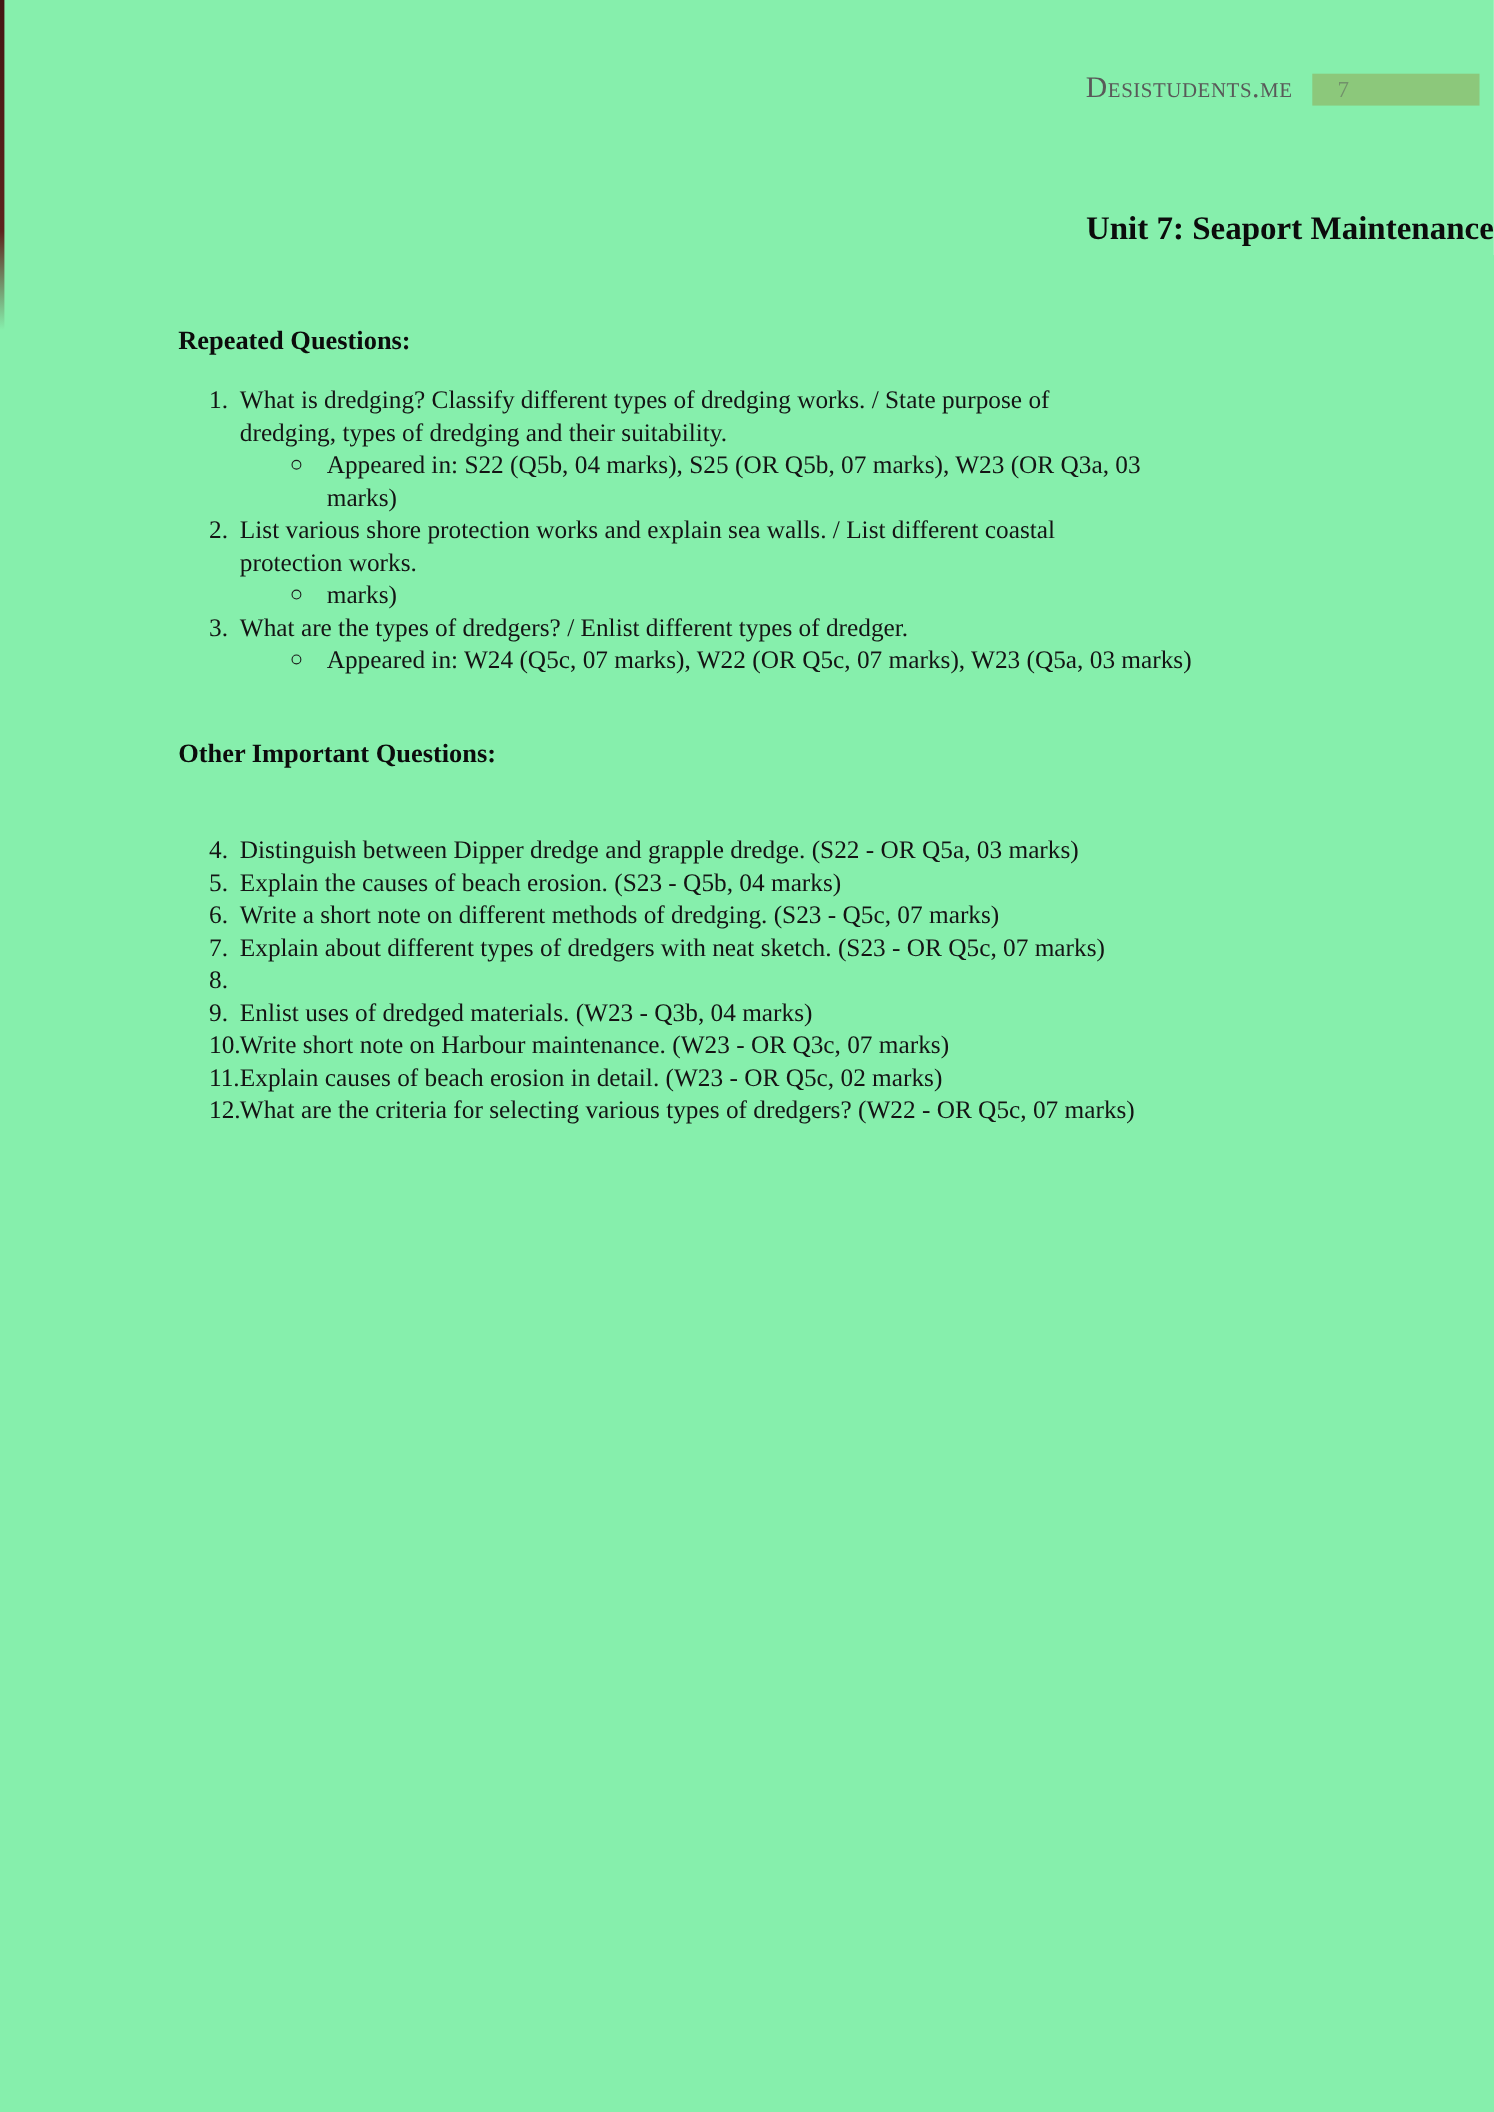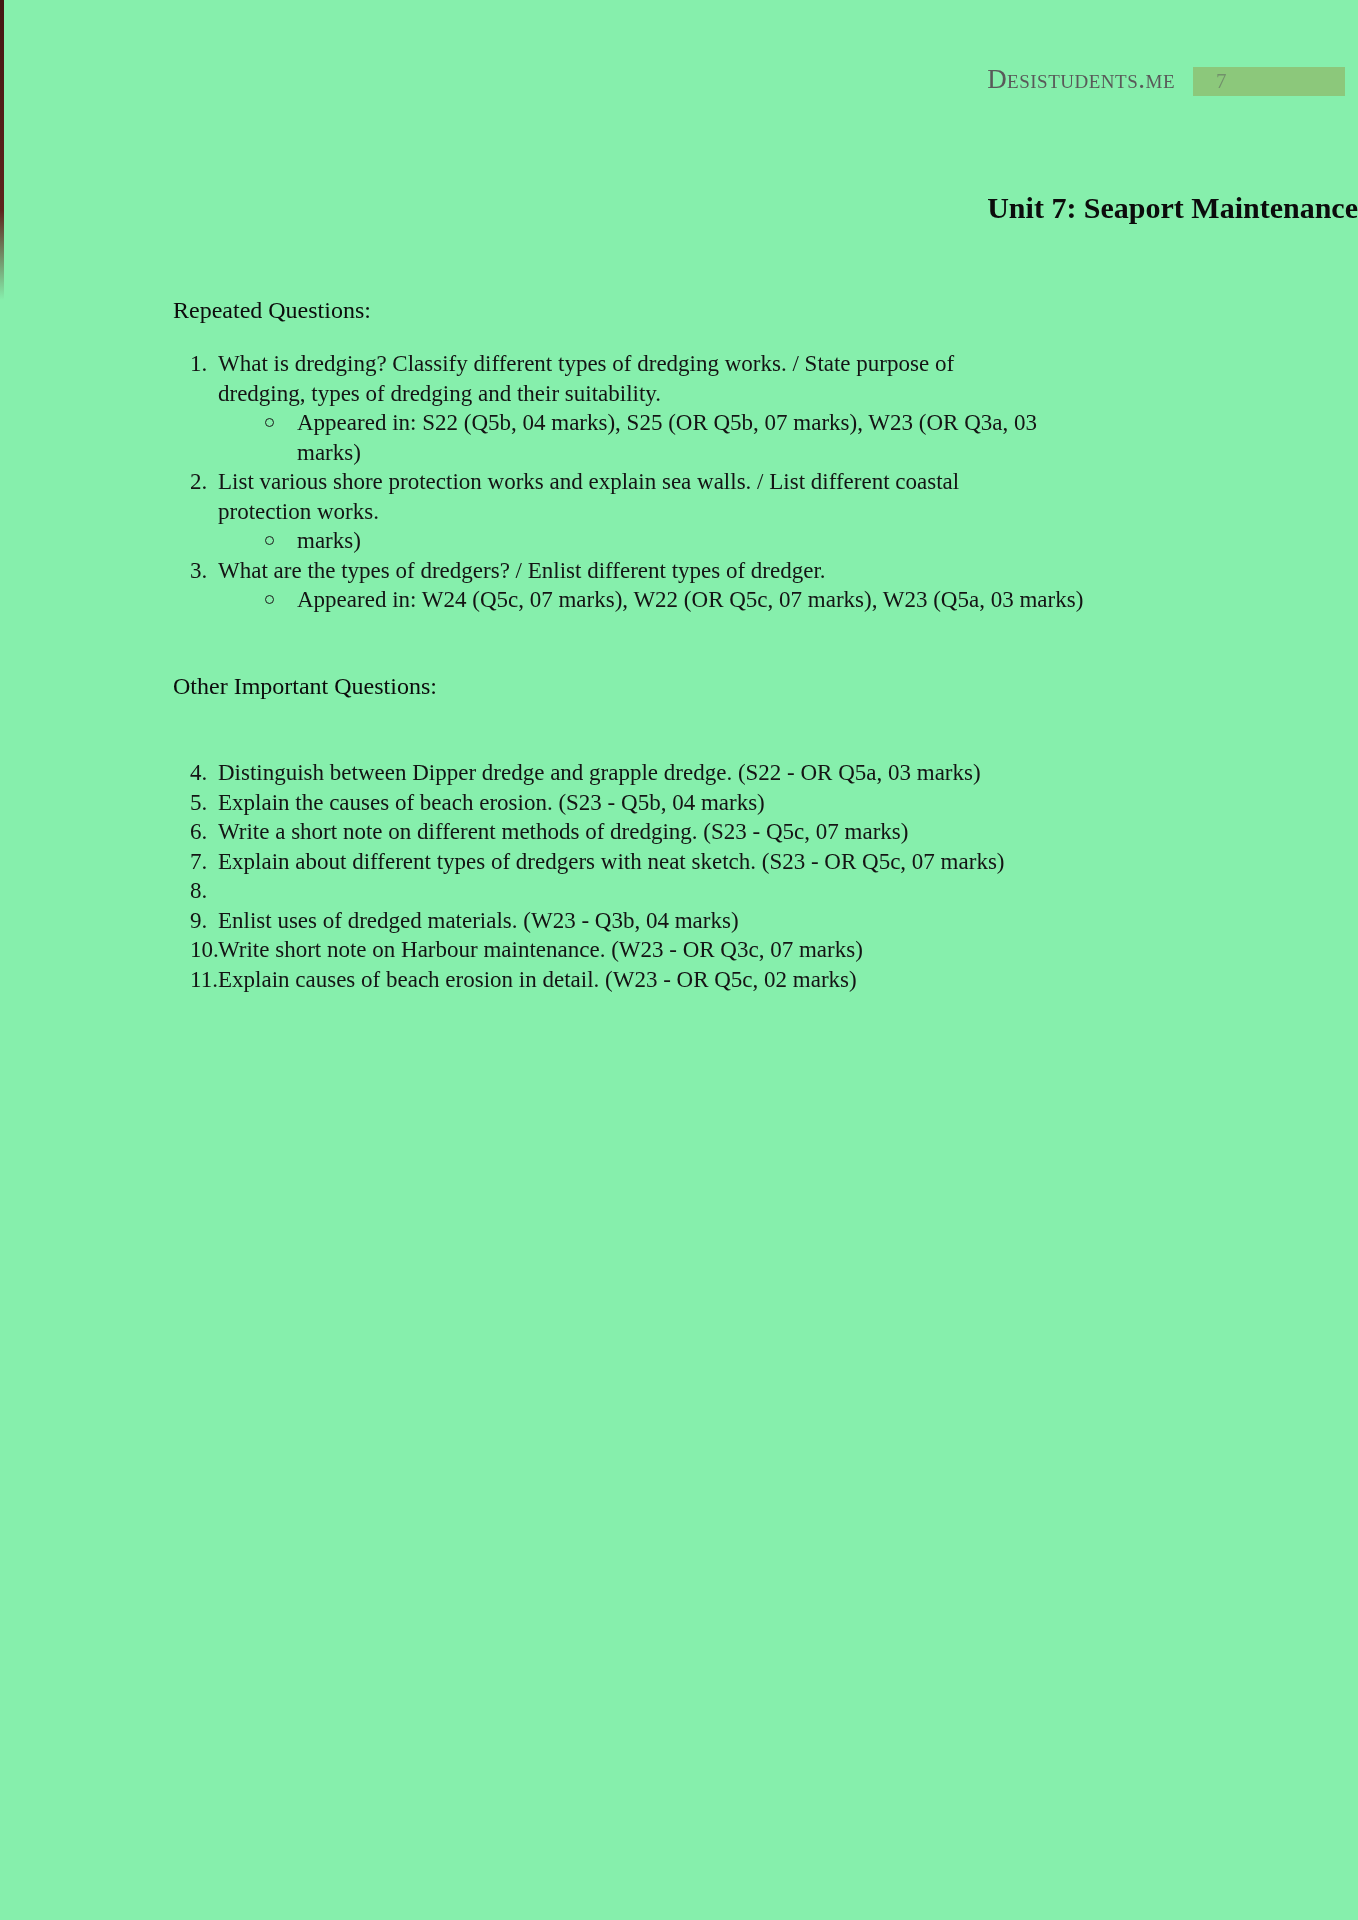--- a/index.html
+++ b/index.html
@@ -63,24 +63,24 @@
     width: 100%;
     margin: 0;
     text-align: right;
     font-size: 30px;
     font-weight: bold;
     color: #0c0c0c;
   }
   
   .sec-heading {
     position: absolute;
-    left: 173px;
+    left: 162px;
     margin: 0;
     font-size: 24px;
-    font-weight: normal;
+    font-weight: bold;
     line-height: 28px;
     color: #0c0c0c;
   }
   
   .list {
     position: absolute;
     left: 0;
     right: 0;
   }
   .row {
@@ -235,16 +235,22 @@
         </div>
     </div>
 
     <div class="row">
       <span class="num">11.</span>
       <div class="txt">
           <div class="ln">Explain causes of beach erosion in detail. (W23 - OR Q5c, 02 marks)</div>
         </div>
     </div>
 
+    <div class="row">
+      <span class="num">12.</span>
+      <div class="txt">
+          <div class="ln">What are the criteria for selecting various types of dredgers? (W22 - OR Q5c, 07 marks)</div>
+        </div>
+    </div>
 
   </div>
 
 </div>
 
 </body></html>

